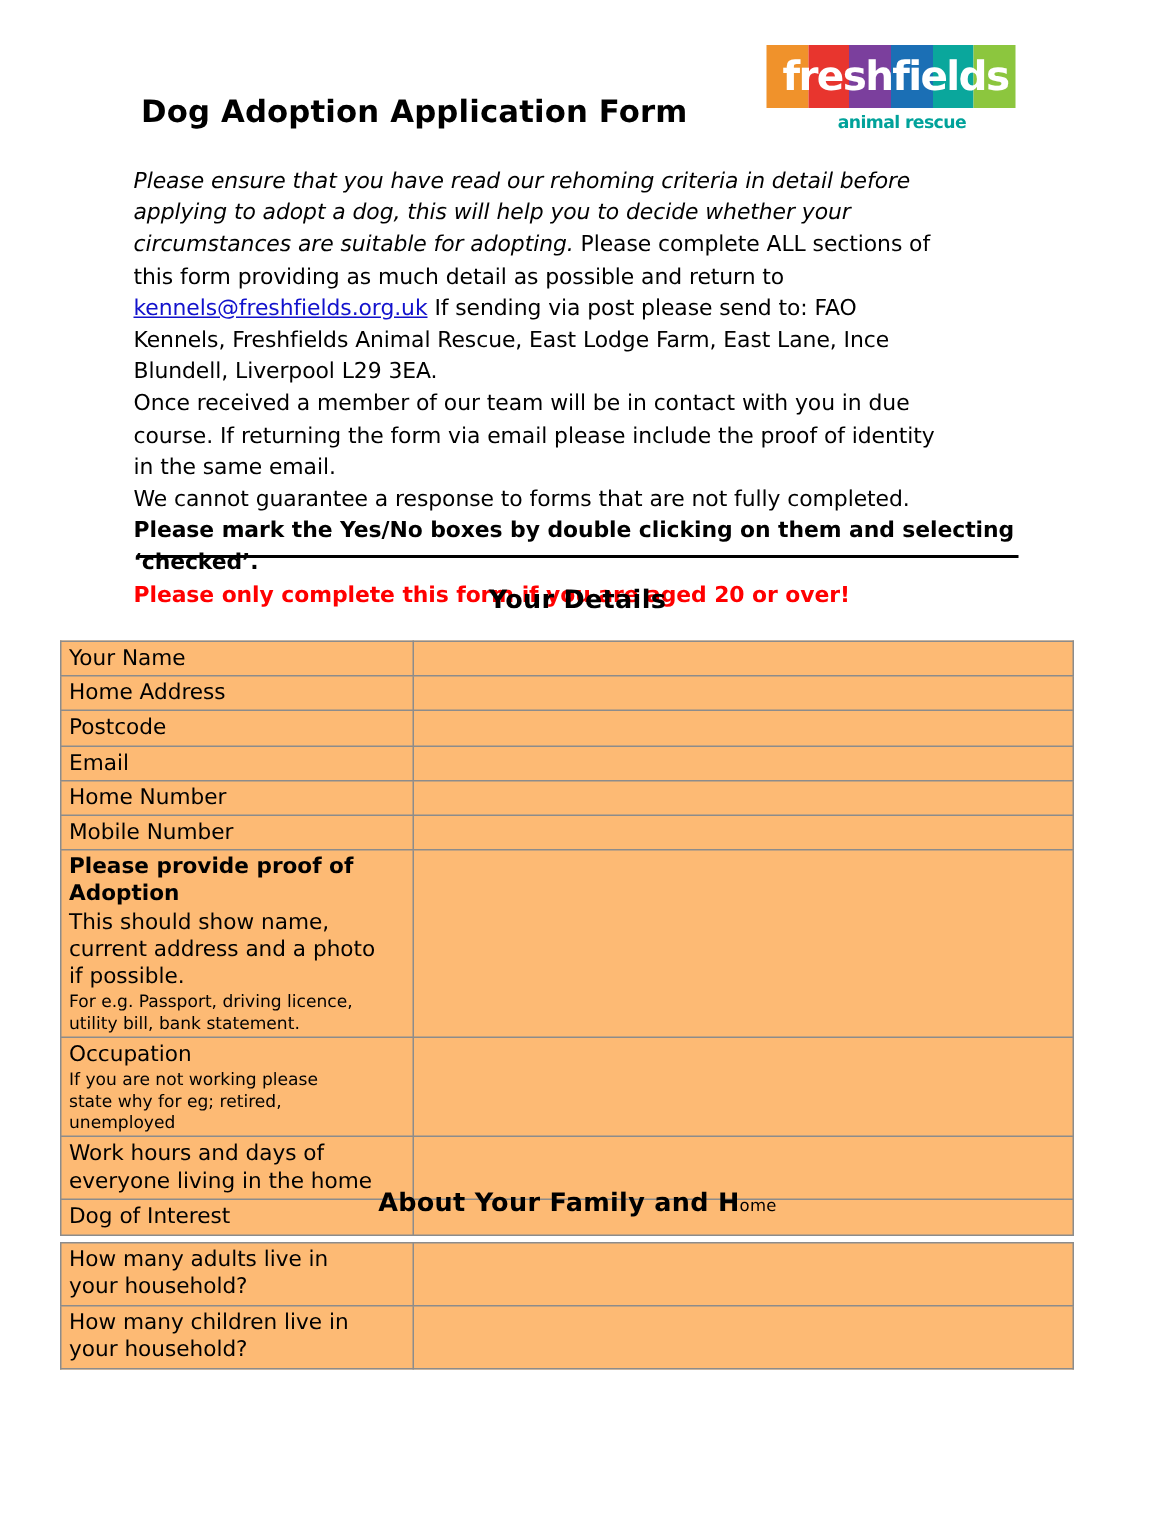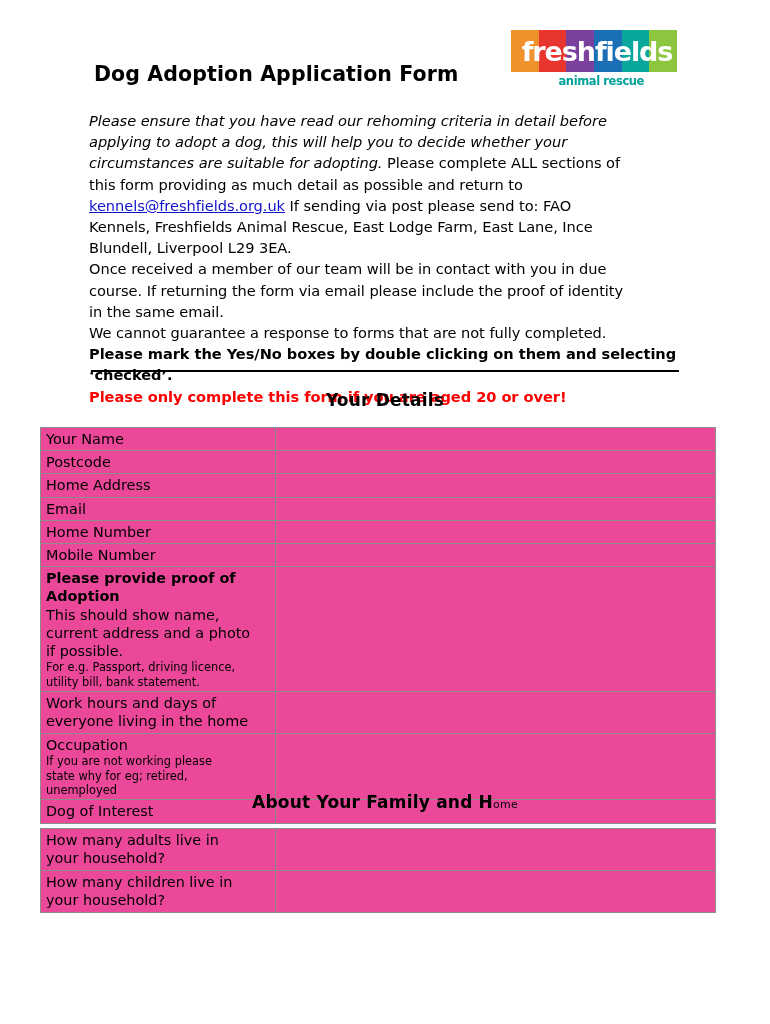--- a/index.html
+++ b/index.html
@@ -120,21 +120,21 @@
     font-size: 11px;
   }
   #heading-your-details { top: 390px; }
   #heading-about-family { top: 792px; }
 
   
   .form-table {
     position: absolute;
     border-collapse: collapse;
     table-layout: fixed;
-    background: #ec4899;
+    background: #fdba74;
   }
   .form-table td {
     border: 1px solid #8c8c8c;
     vertical-align: top;
     padding: 2px 2px 2px 5px;
     font-size: 14.4px;
     line-height: 18.2px;
   }
   .form-table td.value-cell { padding: 0; }
   .form-table .lbl { width: 235px; }
@@ -203,25 +203,25 @@
     <colgroup>
         <col class="lbl">
         <col class="val">
       </colgroup>
     <tbody>
       <tr>
         <td class="h-single">Your Name</td>
         <td class="value-cell"></td>
       </tr>
       <tr>
+        <td class="h-single">Home Address</td>
+        <td class="value-cell"></td>
+      </tr>
+      <tr>
         <td class="h-single">Postcode</td>
-        <td class="value-cell"></td>
-      </tr>
-      <tr>
-        <td class="h-single">Home Address</td>
         <td class="value-cell"></td>
       </tr>
       <tr>
         <td class="h-single">Email</td>
         <td class="value-cell"></td>
       </tr>
       <tr>
         <td class="h-single">Home Number</td>
         <td class="value-cell"></td>
       </tr>
@@ -235,32 +235,32 @@
           <span class="cell-line cell-strong">Adoption</span>
           <span class="cell-line">This should show name,</span>
           <span class="cell-line">current address and a photo</span>
           <span class="cell-line">if possible.</span>
           <span class="cell-small">For e.g. Passport, driving licence,</span>
           <span class="cell-small">utility bill, bank statement.</span>
         </td>
         <td class="value-cell"></td>
       </tr>
       <tr>
-        <td class="h-dual">
-          <span class="cell-line">Work hours and days of</span>
-          <span class="cell-line">everyone living in the home</span>
-        </td>
-        <td class="value-cell"></td>
-      </tr>
-      <tr>
         <td>
           <span class="cell-line">Occupation</span>
           <span class="cell-small">If you are not working please</span>
           <span class="cell-small">state why for eg; retired,</span>
           <span class="cell-small">unemployed</span>
+        </td>
+        <td class="value-cell"></td>
+      </tr>
+      <tr>
+        <td class="h-dual">
+          <span class="cell-line">Work hours and days of</span>
+          <span class="cell-line">everyone living in the home</span>
         </td>
         <td class="value-cell"></td>
       </tr>
       <tr>
         <td class="h-single">Dog of Interest</td>
         <td class="value-cell"></td>
       </tr>
     </tbody>
   </table>
 

